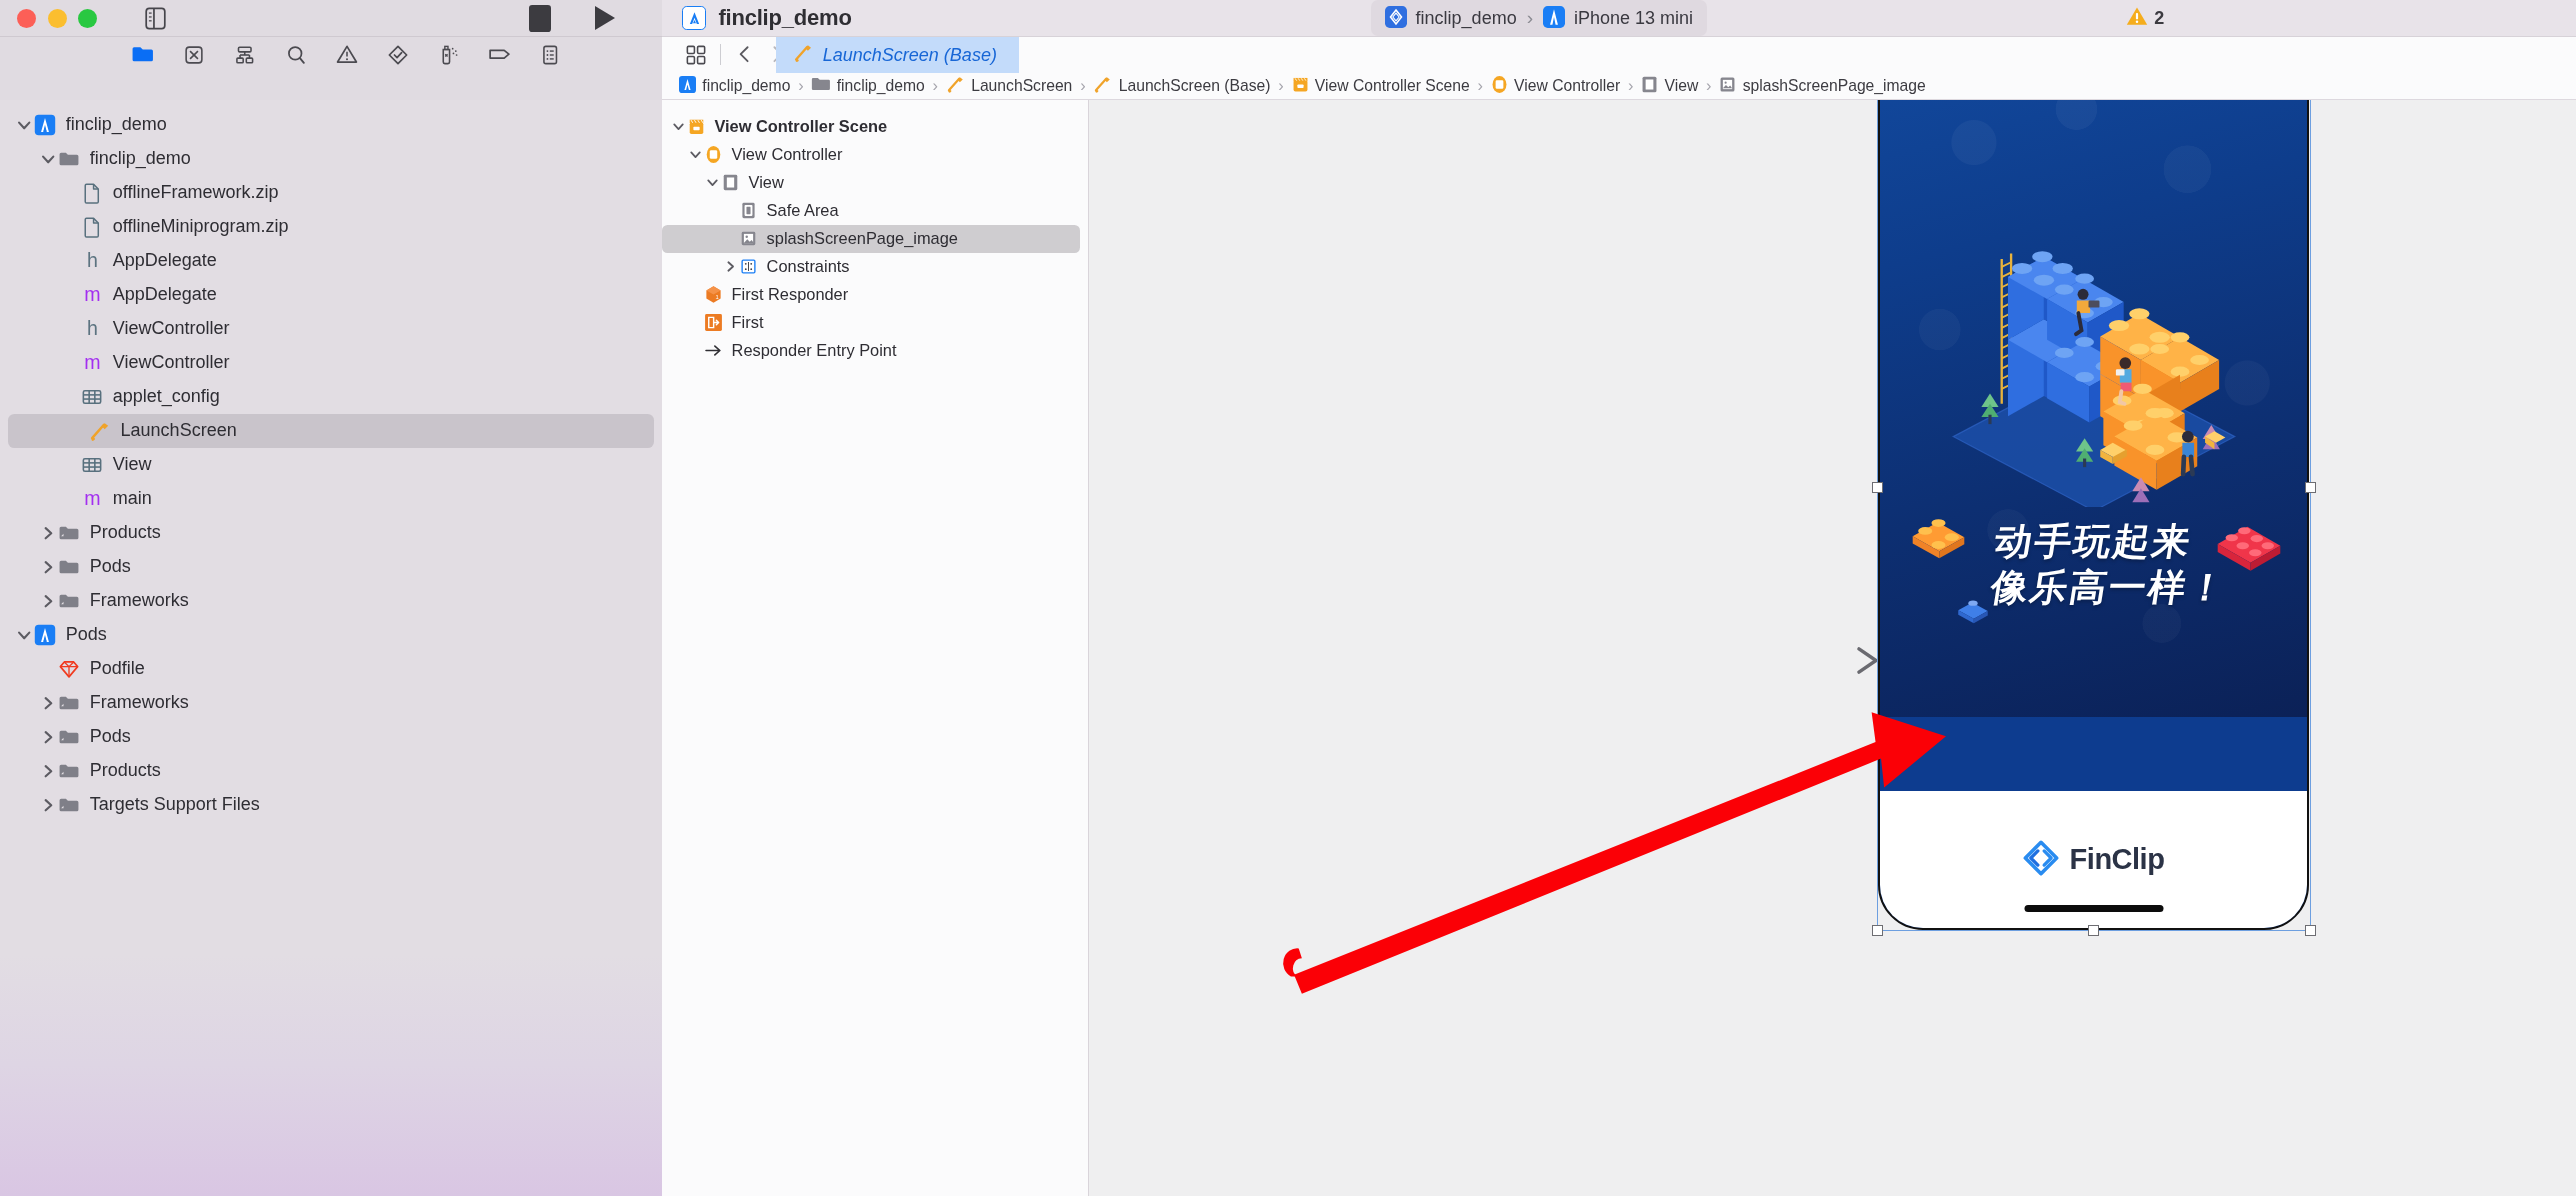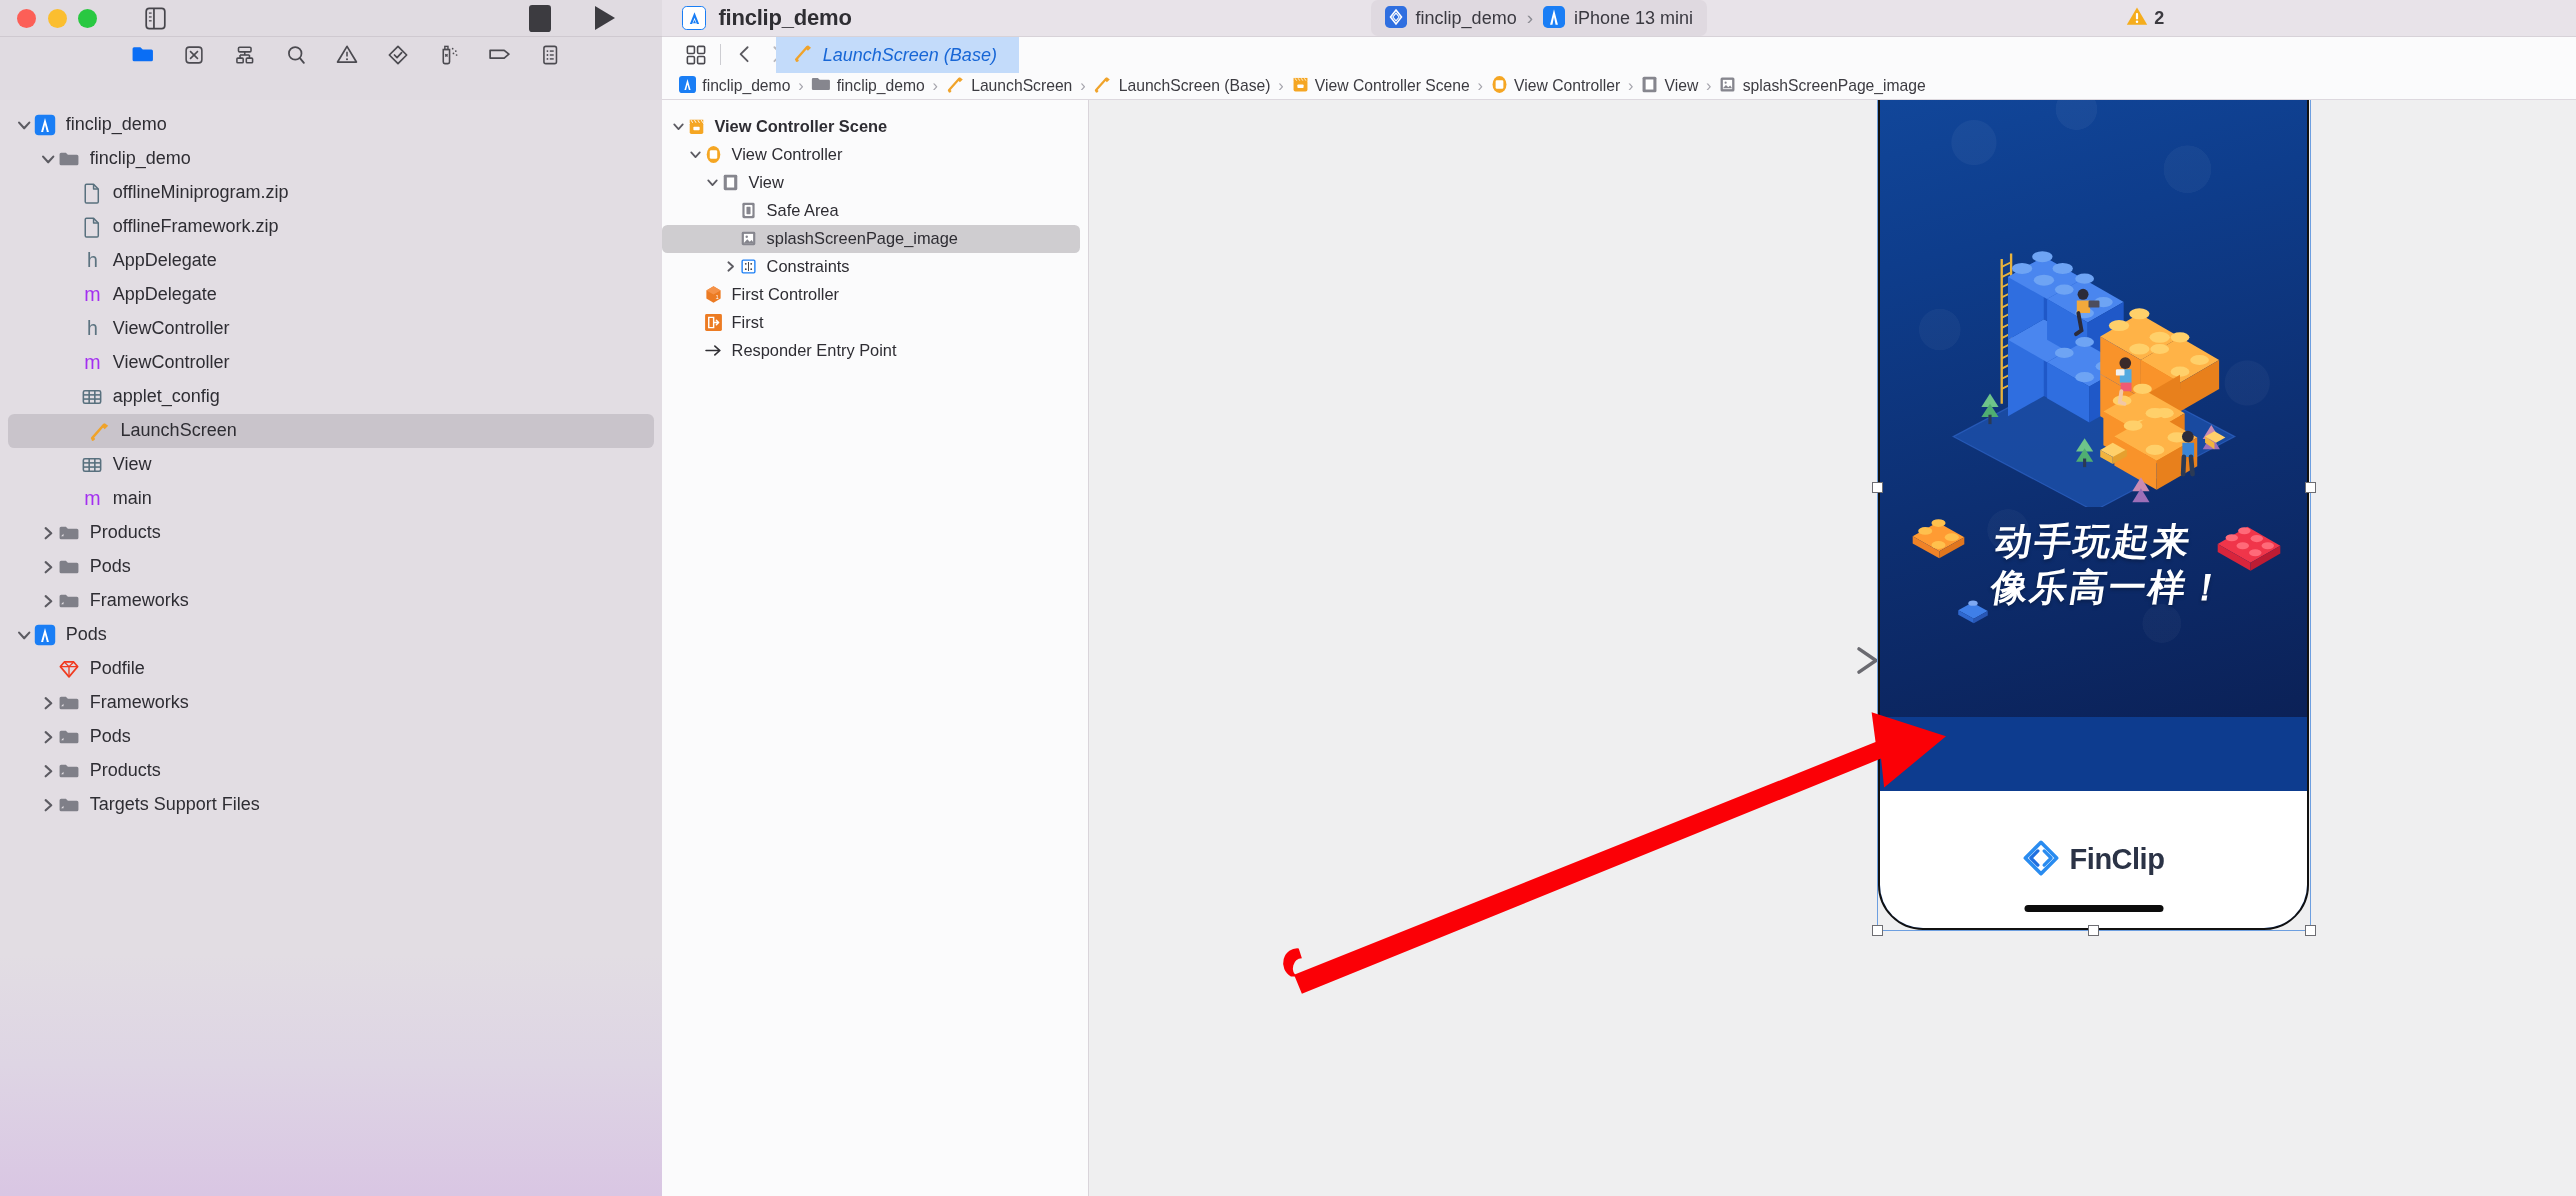--- a/index.html
+++ b/index.html
@@ -423,32 +423,32 @@
         </div>
         <div class="filerow">
           <span style="width:61px;flex:0 0 61px"></span>
           <span class="disc"></span>
           <span class="ficon">
             <svg width="22" height="22" viewBox="0 0 28 28">
               <path d="M7 3 h9 l6 6 v16 a1.6 1.6 0 01-1.6 1.6 H7 A1.6 1.6 0 015.4 25 V4.6 A1.6 1.6 0 017 3 Z" fill="none" stroke="#58707e" stroke-width="1.9" stroke-linejoin="round"></path>
               <path d="M16 3 v6 h6" fill="none" stroke="#58707e" stroke-width="1.9" stroke-linejoin="round"></path>
             </svg>
           </span>
-          <span class="fname">offlineMiniprogram.zip</span>
+          <span class="fname">offlineFramework.zip</span>
         </div>
         <div class="filerow">
           <span style="width:61px;flex:0 0 61px"></span>
           <span class="disc"></span>
           <span class="ficon">
             <svg width="22" height="22" viewBox="0 0 28 28">
               <path d="M7 3 h9 l6 6 v16 a1.6 1.6 0 01-1.6 1.6 H7 A1.6 1.6 0 015.4 25 V4.6 A1.6 1.6 0 017 3 Z" fill="none" stroke="#58707e" stroke-width="1.9" stroke-linejoin="round"></path>
               <path d="M16 3 v6 h6" fill="none" stroke="#58707e" stroke-width="1.9" stroke-linejoin="round"></path>
             </svg>
           </span>
-          <span class="fname">offlineFramework.zip</span>
+          <span class="fname">offlineMiniprogram.zip</span>
         </div>
         <div class="filerow">
           <span style="width:61px;flex:0 0 61px"></span>
           <span class="disc"></span>
           <span class="ficon">
             <span class="mletter h">h</span>
           </span>
           <span class="fname">AppDelegate</span>
         </div>
         <div class="filerow">
@@ -758,21 +758,21 @@
         <div class="orow">
           <span style="width:25px;flex:0 0 25px"></span>
           <span class="odisc"></span>
           <span class="oicon">
             <svg width="19" height="19" viewBox="0 0 28 28">
               <path d="M14 2 L24.5 8 V20 L14 26 L3.5 20 V8 Z" fill="#ec7b23"></path>
               <path d="M14 2 L24.5 8 L14 14 L3.5 8 Z" fill="#f59248"></path>
               <text x="17" y="21" font-size="8.5" fill="#fff" font-family="Liberation Sans, sans-serif">1</text>
             </svg>
           </span>
-          <span class="oname">First Controller</span>
+          <span class="oname">First Responder</span>
         </div>
         <div class="orow">
           <span style="width:25px;flex:0 0 25px"></span>
           <span class="odisc"></span>
           <span class="oicon">
             <svg width="19" height="19" viewBox="0 0 28 28">
               <rect x="1.6" y="1.6" width="24.8" height="24.8" rx="2.2" fill="#ec7b23"></rect>
               <path d="M7 6.4 h7.2 v15.2 H7 Z" fill="none" stroke="#fff" stroke-width="2.1"></path>
               <path d="M14.2 14 h7.2 M18.2 10.6 l3.4 3.4 l-3.4 3.4" fill="none" stroke="#fff" stroke-width="2.1" stroke-linecap="round" stroke-linejoin="round"></path>
             </svg>

